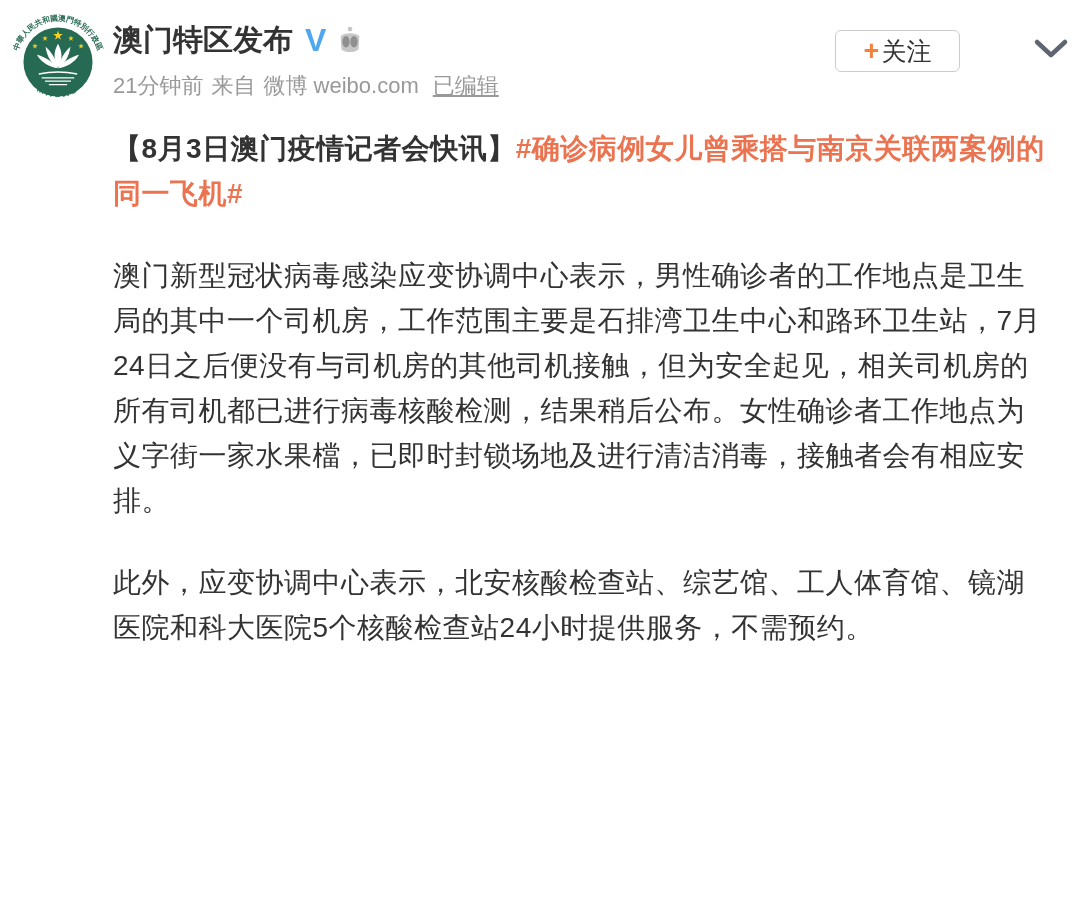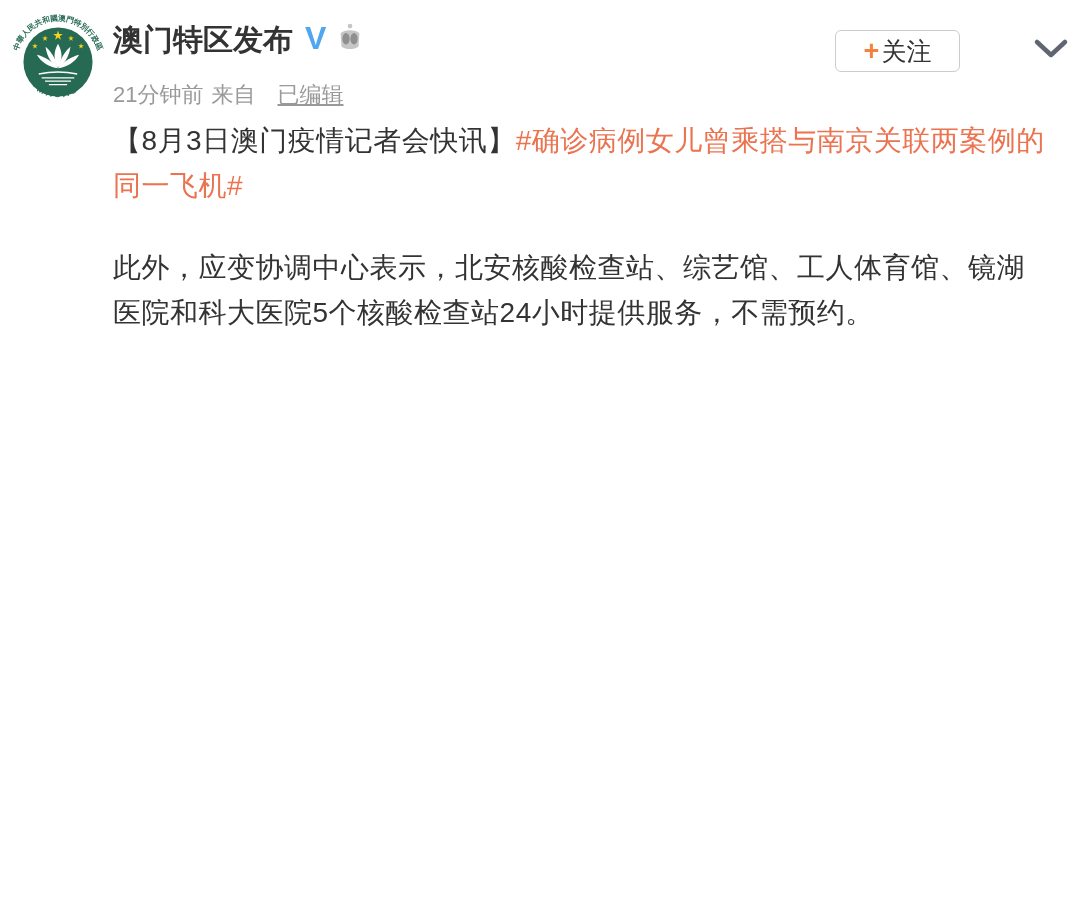--- a/index.html
+++ b/index.html
@@ -24,28 +24,28 @@
   .post{position:relative;padding:12px 0 0 10px;width:1080px;height:897px;}
 
   
   .header{position:relative;height:98px;}
   .avatar{
     position:absolute;left:0;top:2px;width:96px;height:96px;border-radius:50%;
     overflow:hidden;background:#fff;cursor:pointer;
   }
   .avatar svg{display:block;width:100%;height:100%;}
   .author-block{position:absolute;left:103px;top:10px;}
-  .author-line{display:flex;align-items:flex-start;}
+  .author-line{display:flex;align-items:center;}
   .author-name{font-size:30px;font-weight:bold;color:var(--text-dark);line-height:36px;cursor:pointer;}
   .v-badge{
     margin-left:12px;color:var(--verified-blue);
     font-size:32px;font-weight:800;line-height:32px;letter-spacing:-1px;
   }
   .crown{margin-left:10px;width:30px;height:30px;display:inline-block;}
-  .meta-line{margin-top:22px;font-size:22px;color:var(--meta-gray);display:flex;}
+  .meta-line{margin-top:13px;font-size:22px;color:var(--meta-gray);display:flex;}
   .meta-line .sep{width:8px;display:inline-block;}
   .meta-edited{margin-left:14px;text-decoration:underline;}
 
   .actions{position:absolute;top:6px;right:0;width:245px;height:60px;}
   .follow-btn{
     position:absolute;left:0;top:12px;width:125px;height:42px;
     background:#ffffff;border:1px solid var(--border-gray);border-radius:6px;
     display:flex;align-items:center;justify-content:center;
     font-size:25px;color:var(--text-dark);cursor:pointer;
     font-family:"Liberation Sans",sans-serif;
@@ -53,21 +53,21 @@
   .follow-btn .plus{color:var(--follow-plus-orange);font-weight:bold;margin-right:2px;font-size:27px;line-height:27px;}
   .chevron{position:absolute;right:10px;top:18px;width:38px;height:26px;cursor:pointer;}
 
   
   .content{
     margin:4px 35px 0 103px;
     font-size:28px;line-height:45px;color:var(--text-dark);
     letter-spacing:0.5px;
   }
   .content p{margin-top:37px;}
-  .content p.title{margin-top:8px;}
+  .content p.title{margin-top:16px;font-weight:bold;}
   .hashtag{color:var(--link-orange);text-decoration:none;cursor:pointer;}
 </style>
 </head>
 <body>
 
 <div class="post">
 
   <div class="header">
 
     <div class="avatar">
@@ -113,33 +113,35 @@
             <ellipse cx="8.8" cy="13.4" rx="2.9" ry="4.6" fill="#8f8f8f"></ellipse>
             <ellipse cx="15.2" cy="13.4" rx="2.9" ry="4.6" fill="#8f8f8f"></ellipse>
           </svg>
         </span>
       </div>
       <div class="meta-line">
         <span>21分钟前</span>
         <span class="sep"></span>
         <span>来自</span>
         <span class="sep"></span>
+        <span>微博 weibo.com</span>
         <span class="meta-edited">已编辑</span>
       </div>
     </div>
 
     <div class="actions">
       <div class="follow-btn">
         <span class="plus">+</span>
         <span>关注</span>
       </div>
       <svg class="chevron" viewBox="0 0 38 26">
         <polyline points="5,6 19,19 33,6" stroke="#5f6671" stroke-width="4.5" fill="none" stroke-linecap="round" stroke-linejoin="round"></polyline>
       </svg>
     </div>
   </div>
 
   <div class="content">
     <p class="title"><span>【8月3日澳门疫情记者会快讯】</span><a class="hashtag">#确诊病例女儿曾乘搭与南京关联两案例的同一飞机#</a></p>
+    <p>澳门新型冠状病毒感染应变协调中心表示，男性确诊者的工作地点是卫生局的其中一个司机房，工作范围主要是石排湾卫生中心和路环卫生站，7月24日之后便没有与司机房的其他司机接触，但为安全起见，相关司机房的所有司机都已进行病毒核酸检测，结果稍后公布。女性确诊者工作地点为义字街一家水果檔，已即时封锁场地及进行清洁消毒，接触者会有相应安排。</p>
     <p>此外，应变协调中心表示，北安核酸检查站、综艺馆、工人体育馆、镜湖医院和科大医院5个核酸检查站24小时提供服务，不需预约。</p>
   </div>
 
 </div>
 
 </body></html>

